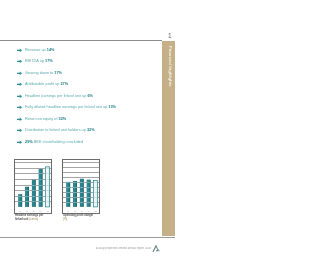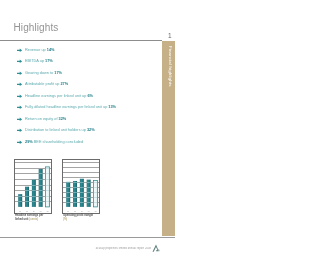--- a/index.html
+++ b/index.html
@@ -26,21 +26,20 @@
   .cap{position:absolute;white-space:nowrap;font-size:6px;color:#4a4a4a;line-height:8.6px;text-align:left;font-weight:700;transform:scale(0.45);transform-origin:left top;}
   .cap .unit{color:#b9a97f;}
 
   .footer-text{position:absolute;white-space:nowrap;font-size:6px;color:#9a9a9a;letter-spacing:0.1px;transform:scale(0.45);transform-origin:right top;text-align:right;}
 </style>
 </head>
 <body>
 
 <div class="page">
 
-  <div class="page-title">Highlights</div>
   <div class="rule-top"></div>
   <div class="page-num">1</div>
 
   <div class="tab">
     <div class="tab-label">Financial highlights</div>
   </div>
 
   <div class="bullets" id="bullets">
       <div class="bullet">
         <svg class="arrow" viewBox="0 0 20 18">

